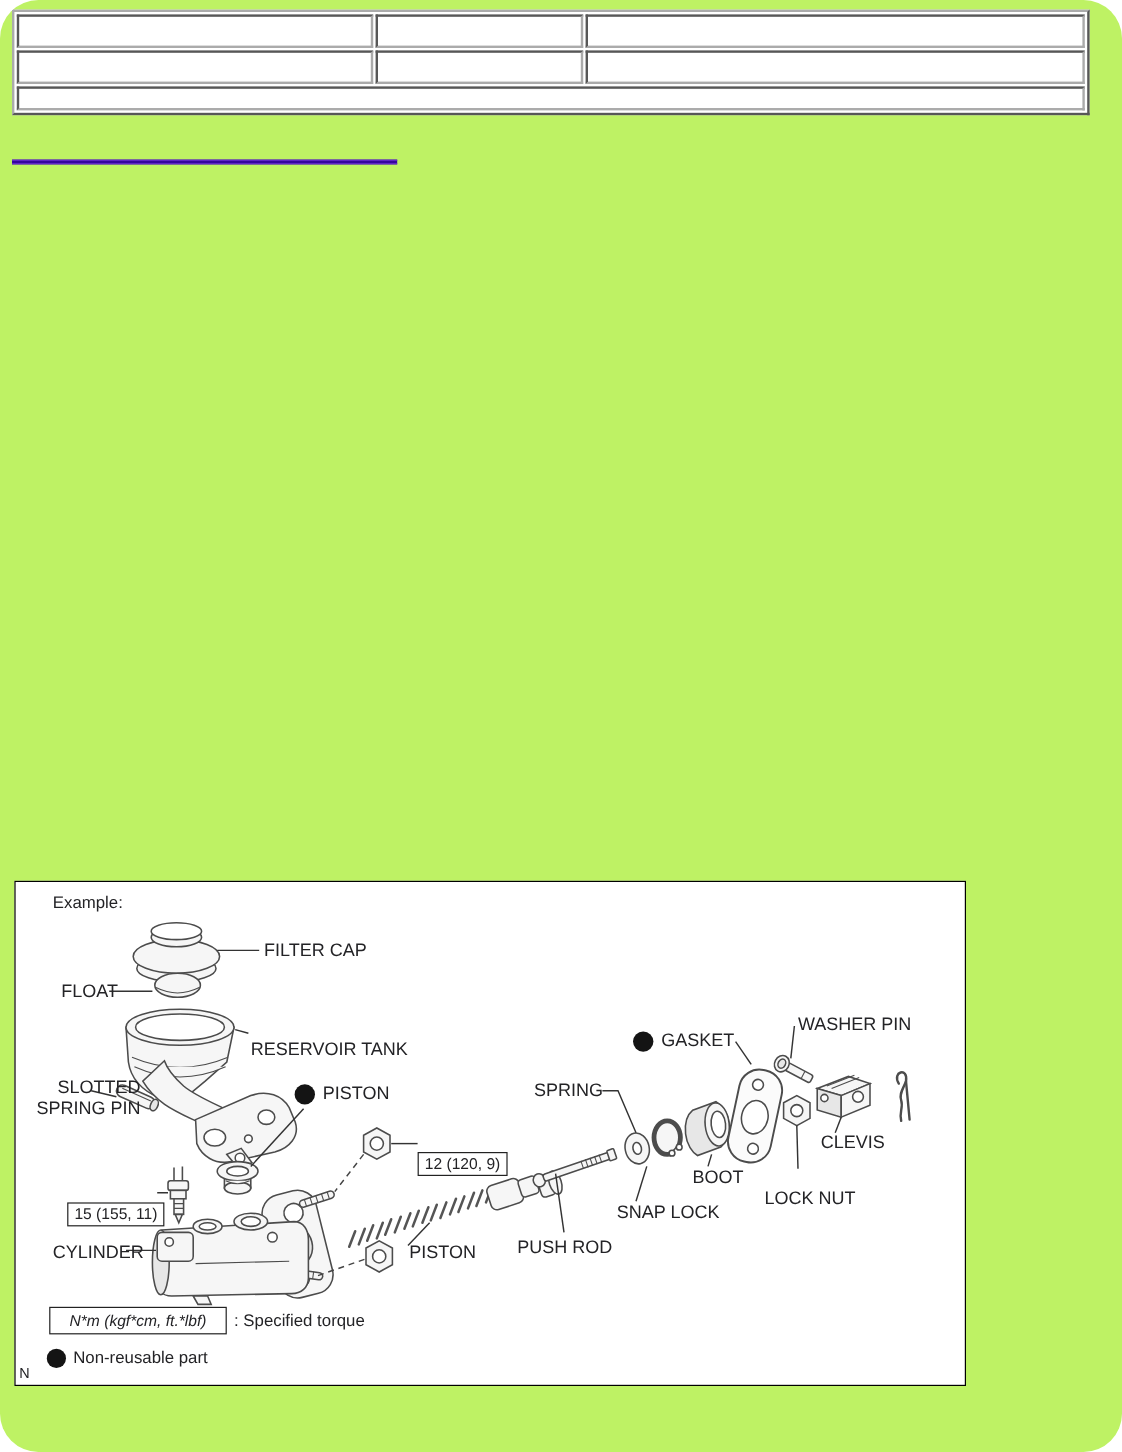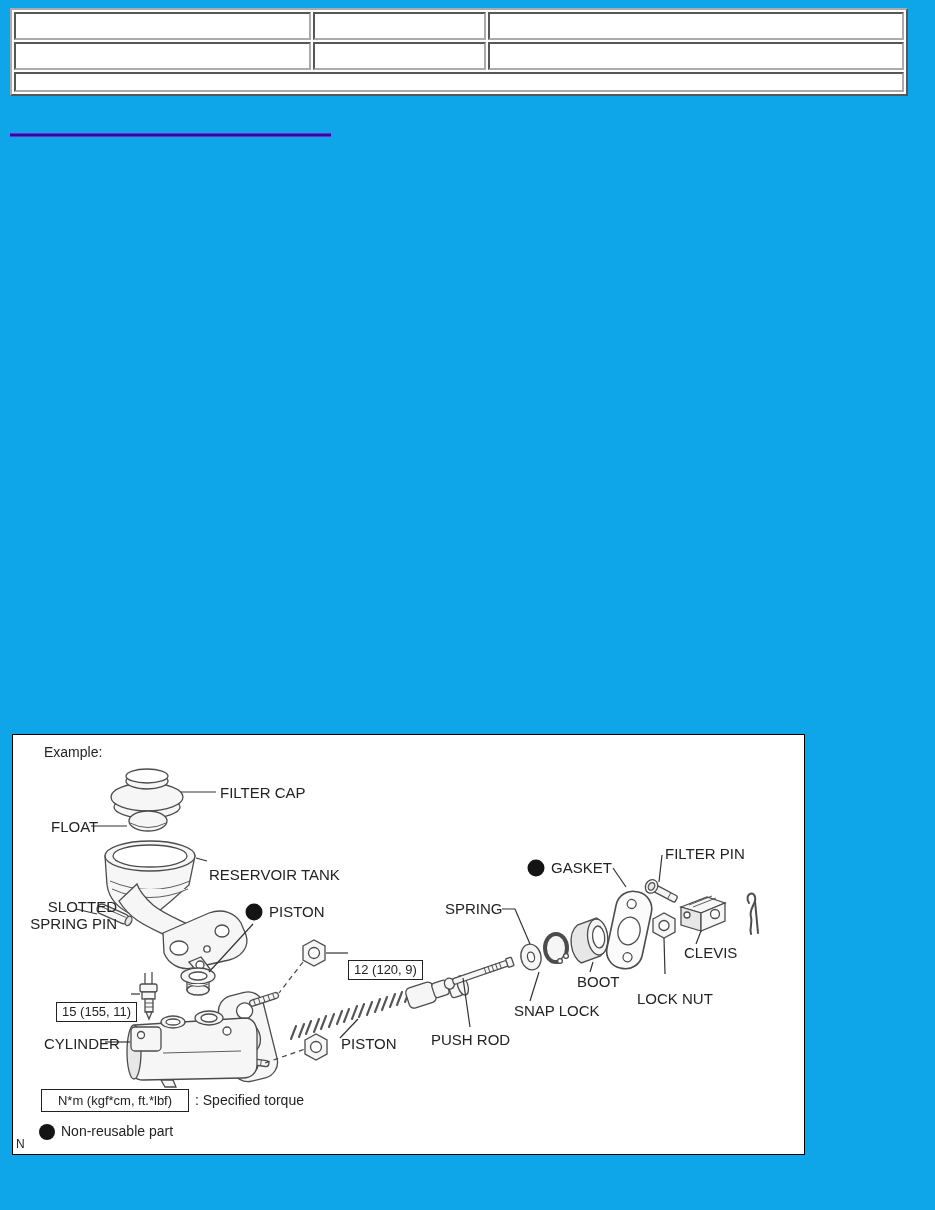--- a/index.html
+++ b/index.html
@@ -1,17 +1,17 @@
 <!DOCTYPE html>
 <html><head>
 <meta charset="utf-8">
 <style>
   html,body { margin:0; padding:0; background:#fff; }
-  .page { position:relative; width:935px; height:1210px; background:#0ea5e9;
-          font-family:"Liberation Sans", sans-serif; overflow:hidden; }
+  .page { position:relative; width:935px; height:1210px; background:#bef264;
+          font-family:"Liberation Sans", sans-serif; overflow:hidden;border-radius:32px; }
 
   
   .header-table { position:absolute; left:10px; top:8px; width:898px;
                   border:2px outset #ababab; border-collapse:separate; border-spacing:2px;
                   table-layout:fixed; background:#fff; }
   .header-table td { border:2px inset #ababab; height:22px; background:#fff; }
   .header-table td.short { height:14px; }
 
   
   .link-rule { position:absolute; left:10px; top:133px; width:321px; height:2px;
@@ -25,21 +25,21 @@
   .fig-label { position:absolute; font-size:15px; color:#232326; line-height:1.12;
                white-space:nowrap; }
   .fig-label.wrap { white-space:normal; width:96px;text-align:right; }
   .small-note { font-size:14px; }
   .corner-mark { font-size:12px; }
 
   .torque-box { position:absolute; border:1px solid #222; background:#fff; color:#232326;
                 font-size:13px; padding:1px 5px 2px; white-space:nowrap;margin-top:18px; }
   .legend-torque-box { position:absolute; left:28px; top:354px; width:146px; height:18px;
                        border:1px solid #222; background:#fff; color:#232326;
-                       font-size:13px; text-align:center; padding-top:3px; white-space:nowrap; }
+                       font-size:13px; text-align:center; padding-top:3px; white-space:nowrap;font-style:italic; }
 
   
   .art path, .art rect, .art ellipse, .art circle, .art polygon
        { fill:#f6f6f6; stroke:#4c4c4c; stroke-width:1.3; }
   .art line { stroke:#4c4c4c; stroke-width:1.3; }
   .art .hole { fill:#ffffff; }
   .art .shade { fill:#e7e7e7; }
   .art .dark { fill:#141414; stroke:none; }
   .art .leader { stroke:#333; stroke-width:1.2; fill:none; }
   .art .dashed { stroke:#444; stroke-width:1.2; stroke-dasharray:5 4; fill:none; }
@@ -275,21 +275,21 @@
     </svg>
 
     <div class="fig-label small-note" style="left:31px;top:10px">Example:</div>
     <div class="fig-label" style="left:207px;top:50px">FILTER CAP</div>
     <div class="fig-label" style="left:38px;top:84px">FLOAT</div>
     <div class="fig-label" style="left:196px;top:132px">RESERVOIR TANK</div>
     <div class="fig-label wrap" style="left:8px;top:164px">SLOTTED SPRING PIN</div>
     <div class="fig-label" style="left:256px;top:169px">PISTON</div>
     <div class="fig-label" style="left:432px;top:166px">SPRING</div>
     <div class="fig-label" style="left:538px;top:125px">GASKET</div>
-    <div class="fig-label" style="left:652px;top:111px">FILTER PIN</div>
+    <div class="fig-label" style="left:652px;top:111px">WASHER PIN</div>
     <div class="fig-label" style="left:671px;top:210px">CLEVIS</div>
     <div class="fig-label" style="left:624px;top:256px">LOCK NUT</div>
     <div class="fig-label" style="left:564px;top:239px">BOOT</div>
     <div class="fig-label" style="left:501px;top:268px">SNAP LOCK</div>
     <div class="fig-label" style="left:418px;top:297px">PUSH ROD</div>
     <div class="fig-label" style="left:328px;top:301px">PISTON</div>
     <div class="fig-label" style="left:31px;top:301px">CYLINDER</div>
 
     <div class="torque-box" style="left:335px;top:207px">12 (120, 9)</div>
     <div class="torque-box" style="left:43px;top:249px">15 (155, 11)</div>

